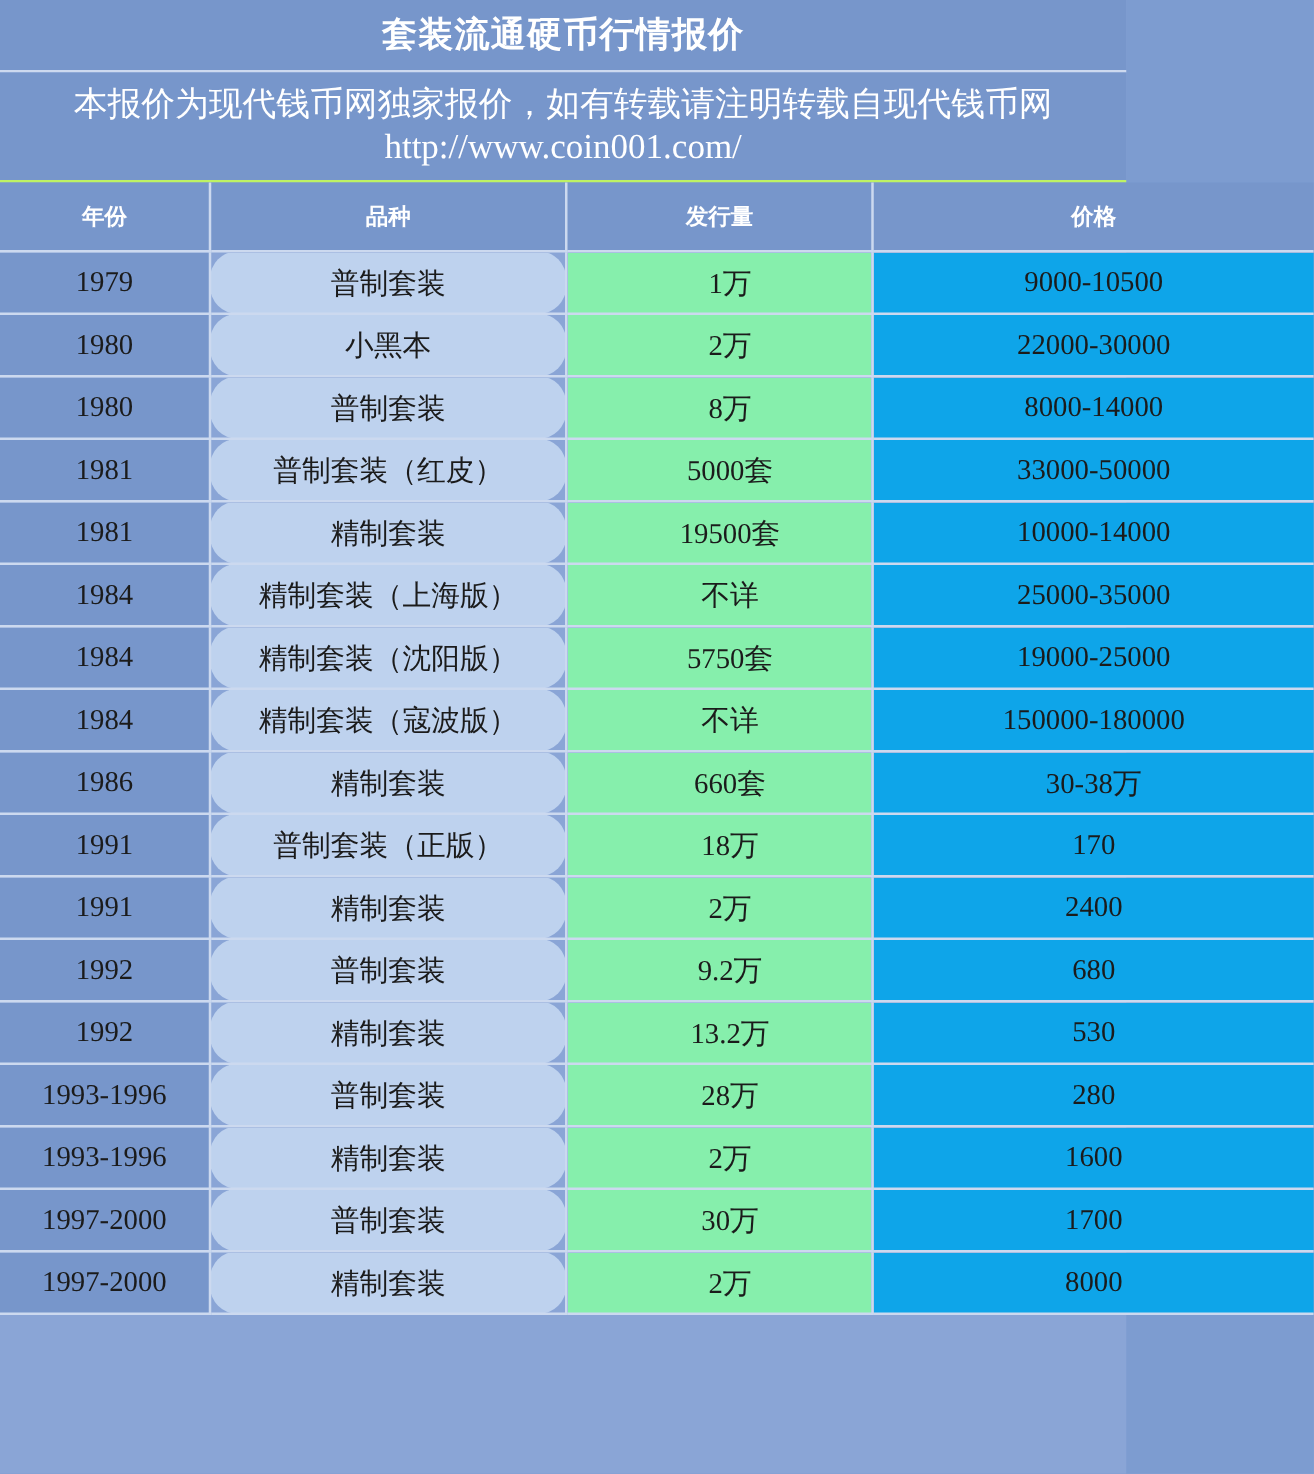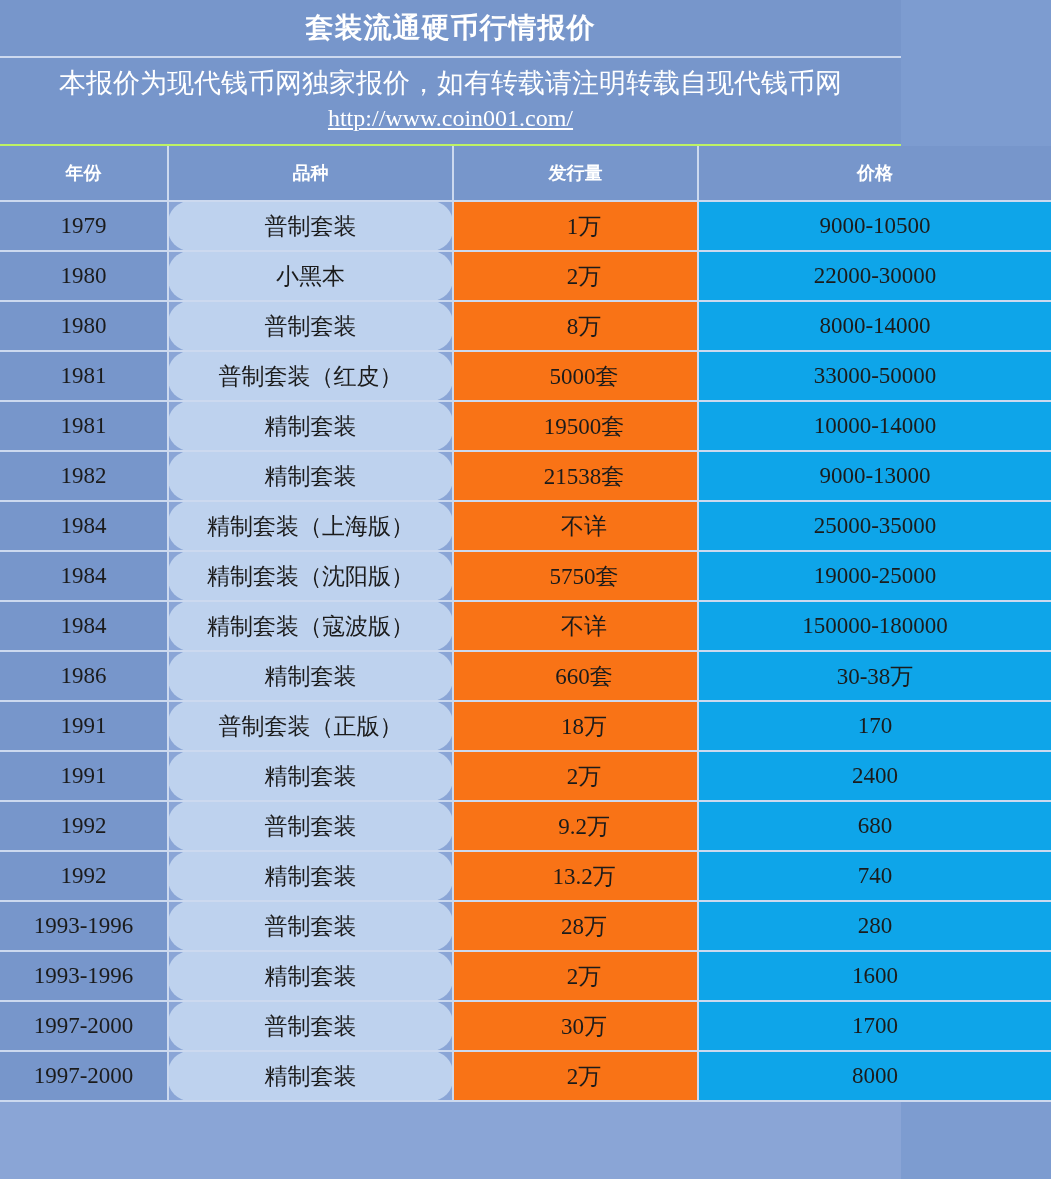--- a/index.html
+++ b/index.html
@@ -39,23 +39,22 @@
     text-align: center;
     padding: 6px 0 10px 0;
     border-bottom: 2px solid #bef264;
   }
   .notice-line1 {
     font-size: 27px;
     line-height: 38px;
     font-weight: 500;
   }
   .notice-line2 {
-    font-size: 24px;
+    font-size: 28px;
     line-height: 32px;
-    text-decoration: underline;
   }
   table.coin-table {
     border-collapse: collapse;
     width: 1051px;
     table-layout: fixed;
   }
   table.coin-table col.c-year  { width: 168px; }
   table.coin-table col.c-kind  { width: 285px; }
   table.coin-table col.c-issue { width: 245px; }
   table.coin-table col.c-price { width: 353px; }
@@ -83,21 +82,21 @@
     white-space: nowrap;
   }
   table.coin-table td:last-child { border-right: none; }
 
   td.year-cell {
     background: #7796cb;
     color: #ffffff;
     font-size: 25px;
   }
   td.kind-cell  { background: #bed2ee; border-radius: 22px; }
-  td.issue-cell { background: #f97316; padding-left: 18px; }
+  td.issue-cell { background: #86efac; padding-left: 18px; }
   td.price-cell { background: #0ea5e9; }
 </style>
 </head>
 <body>
 
 <div class="sheet">
 
   <div class="title-bar">套装流通硬币行情报价</div>
 
   <div class="notice">
@@ -145,26 +144,20 @@
           <td class="issue-cell">5000套</td>
           <td class="price-cell">33000-50000</td>
         </tr>
         <tr>
           <td class="year-cell">1981</td>
           <td class="kind-cell">精制套装</td>
           <td class="issue-cell">19500套</td>
           <td class="price-cell">10000-14000</td>
         </tr>
         <tr>
-          <td class="year-cell">1982</td>
-          <td class="kind-cell">精制套装</td>
-          <td class="issue-cell">21538套</td>
-          <td class="price-cell">9000-13000</td>
-        </tr>
-        <tr>
           <td class="year-cell">1984</td>
           <td class="kind-cell">精制套装（上海版）</td>
           <td class="issue-cell">不详</td>
           <td class="price-cell">25000-35000</td>
         </tr>
         <tr>
           <td class="year-cell">1984</td>
           <td class="kind-cell">精制套装（沈阳版）</td>
           <td class="issue-cell">5750套</td>
           <td class="price-cell">19000-25000</td>
@@ -196,21 +189,21 @@
         <tr>
           <td class="year-cell">1992</td>
           <td class="kind-cell">普制套装</td>
           <td class="issue-cell">9.2万</td>
           <td class="price-cell">680</td>
         </tr>
         <tr>
           <td class="year-cell">1992</td>
           <td class="kind-cell">精制套装</td>
           <td class="issue-cell">13.2万</td>
-          <td class="price-cell">740</td>
+          <td class="price-cell">530</td>
         </tr>
         <tr>
           <td class="year-cell">1993-1996</td>
           <td class="kind-cell">普制套装</td>
           <td class="issue-cell">28万</td>
           <td class="price-cell">280</td>
         </tr>
         <tr>
           <td class="year-cell">1993-1996</td>
           <td class="kind-cell">精制套装</td>

